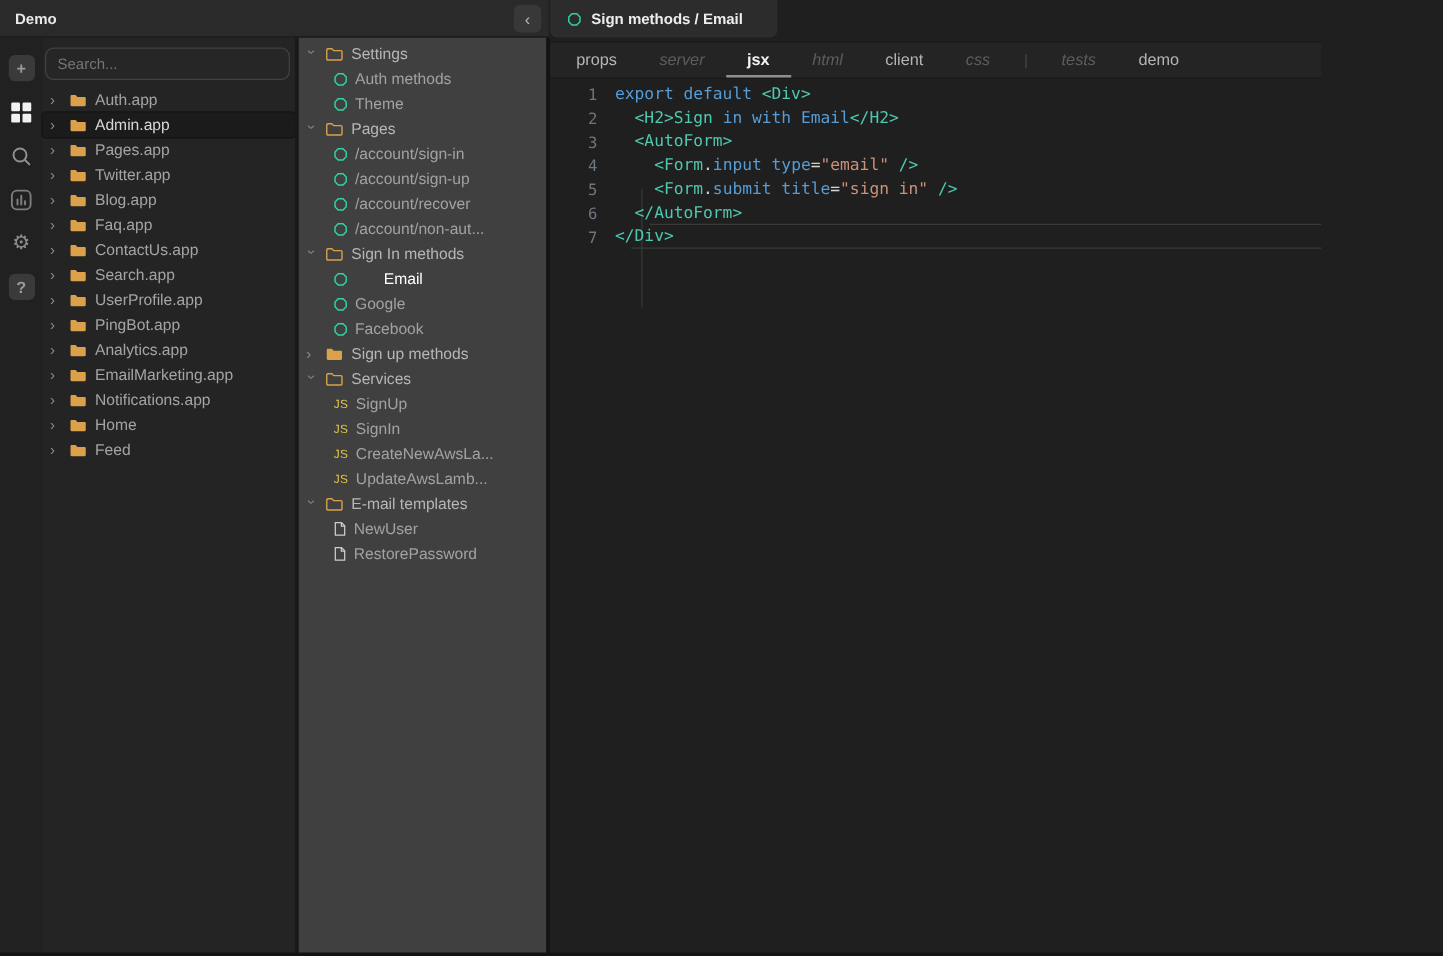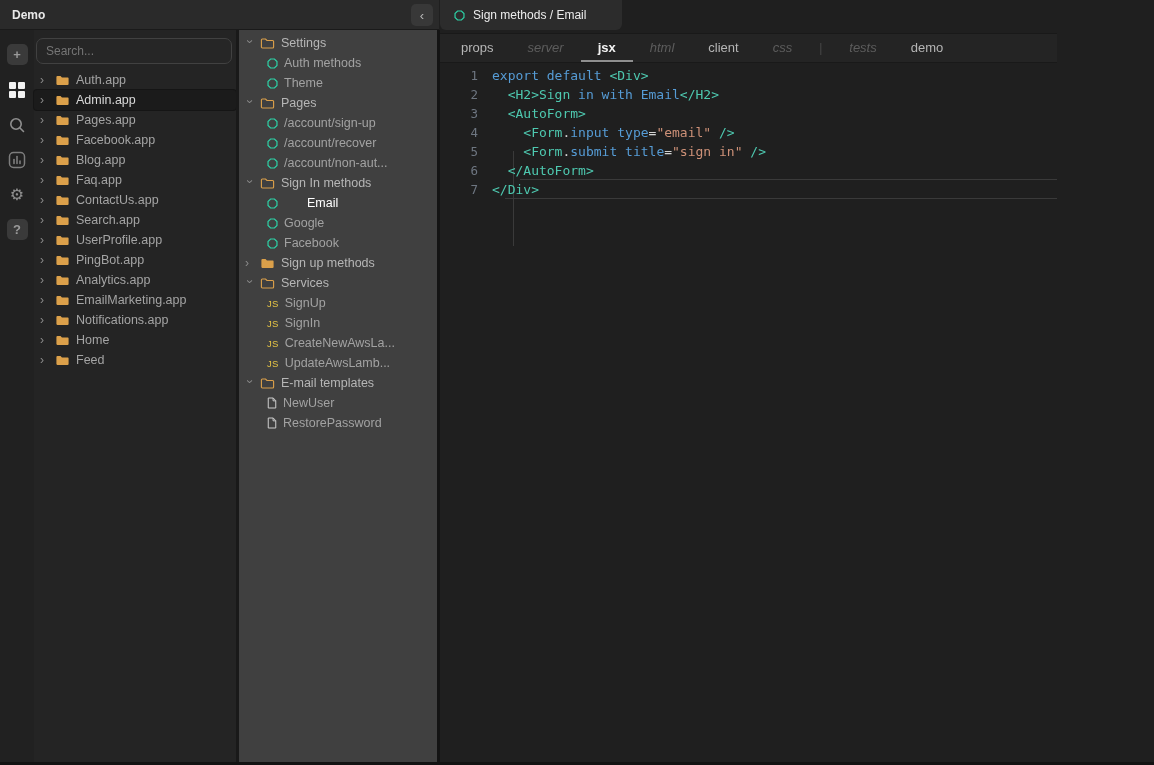--- a/index.html
+++ b/index.html
@@ -49,21 +49,21 @@
     background:#404040; padding-top:3px; }
   #proj-panel .trow { color:#a2a2a2; }
   #proj-panel .trow.group { color:#b6b6b6; }
   #proj-panel .trow.sel2 { color:#ffffff; font-weight:normal; background:transparent; box-shadow:none;gap:29px; }
   #proj-panel .trow.child { padding-left:28px; }
 
   
   #editor { position:absolute; left:440px; top:0; width:714px; height:765px; background:#1f1f1f; }
   #editor-tab { position:absolute; left:0; top:0; width:182px; height:30px; background:#2c2c2c;
     border-radius:0 0 6px 6px; display:flex; align-items:center; gap:8px; padding:0 14px; cursor:pointer; }
-  #editor-tab .tab-label { color:#ededed; font-size:12px; font-weight:normal; white-space:nowrap; }
+  #editor-tab .tab-label { color:#ededed; font-size:12px; font-weight:bold; white-space:nowrap; }
   #file-tabs { position:absolute; left:0; top:33px; width:617px; height:30px; background:#242424;
     border-top:1px solid #191919; border-bottom:1px solid #191919;
     display:flex; align-items:stretch; padding-left:4px; }
   .ftab { padding:0 17px; display:flex; align-items:center; font-size:13px; color:#b5b5b5;
     cursor:pointer; border-bottom:2px solid transparent; }
   .ftab.dim { color:#5d5d5d; font-style:italic; }
   .ftab.active { color:#f3f3f3; font-weight:bold; border-bottom:2px solid #8f8f8f; }
   .ftabsep { padding:0 10px; display:flex; align-items:center; color:#484848; font-size:12px; }
 
   #code { position:absolute; left:0; top:66px; width:714px;
@@ -150,21 +150,21 @@
           <svg class="ic" width="15" height="15" viewBox="0 0 16 16">
             <path d="M1.5 4.2c0-.6.45-1 1-1h3.4l1.5 1.6h6.1c.55 0 1 .45 1 1v6c0 .55-.45 1-1 1h-11c-.55 0-1-.45-1-1z" fill="var(--folder)"></path>
           </svg>
           <span>Pages.app</span>
         </div>
         <div class="trow">
           <span class="chev">›</span>
           <svg class="ic" width="15" height="15" viewBox="0 0 16 16">
             <path d="M1.5 4.2c0-.6.45-1 1-1h3.4l1.5 1.6h6.1c.55 0 1 .45 1 1v6c0 .55-.45 1-1 1h-11c-.55 0-1-.45-1-1z" fill="var(--folder)"></path>
           </svg>
-          <span>Facebook.app</span>
+          <span>Twitter.app</span>
         </div>
         <div class="trow">
           <span class="chev">›</span>
           <svg class="ic" width="15" height="15" viewBox="0 0 16 16">
             <path d="M1.5 4.2c0-.6.45-1 1-1h3.4l1.5 1.6h6.1c.55 0 1 .45 1 1v6c0 .55-.45 1-1 1h-11c-.55 0-1-.45-1-1z" fill="var(--folder)"></path>
           </svg>
           <span>Blog.app</span>
         </div>
         <div class="trow">
           <span class="chev">›</span>
@@ -261,20 +261,26 @@
             <polygon points="5.2,1.5 10.8,1.5 14.5,5.2 14.5,10.8 10.8,14.5 5.2,14.5 1.5,10.8 1.5,5.2" fill="none" stroke="var(--accent)" stroke-width="1.7"></polygon>
           </svg>
           <span>Theme</span>
         </div>
         <div class="trow group">
           <span class="chev down">›</span>
           <svg class="ic" width="15" height="15" viewBox="0 0 16 16">
             <path d="M1.5 4.2c0-.6.45-1 1-1h3.4l1.5 1.6h6.1c.55 0 1 .45 1 1v6c0 .55-.45 1-1 1h-11c-.55 0-1-.45-1-1z" fill="none" stroke="var(--folder)" stroke-width="1.2"></path>
           </svg>
           <span>Pages</span>
+        </div>
+        <div class="trow child">
+          <svg class="ic" width="11" height="11" viewBox="0 0 16 16">
+            <polygon points="5.2,1.5 10.8,1.5 14.5,5.2 14.5,10.8 10.8,14.5 5.2,14.5 1.5,10.8 1.5,5.2" fill="none" stroke="var(--accent)" stroke-width="1.7"></polygon>
+          </svg>
+          <span>/account/sign-in</span>
         </div>
         <div class="trow child">
           <svg class="ic" width="11" height="11" viewBox="0 0 16 16">
             <polygon points="5.2,1.5 10.8,1.5 14.5,5.2 14.5,10.8 10.8,14.5 5.2,14.5 1.5,10.8 1.5,5.2" fill="none" stroke="var(--accent)" stroke-width="1.7"></polygon>
           </svg>
           <span>/account/sign-up</span>
         </div>
         <div class="trow child">
           <svg class="ic" width="11" height="11" viewBox="0 0 16 16">
             <polygon points="5.2,1.5 10.8,1.5 14.5,5.2 14.5,10.8 10.8,14.5 5.2,14.5 1.5,10.8 1.5,5.2" fill="none" stroke="var(--accent)" stroke-width="1.7"></polygon>

